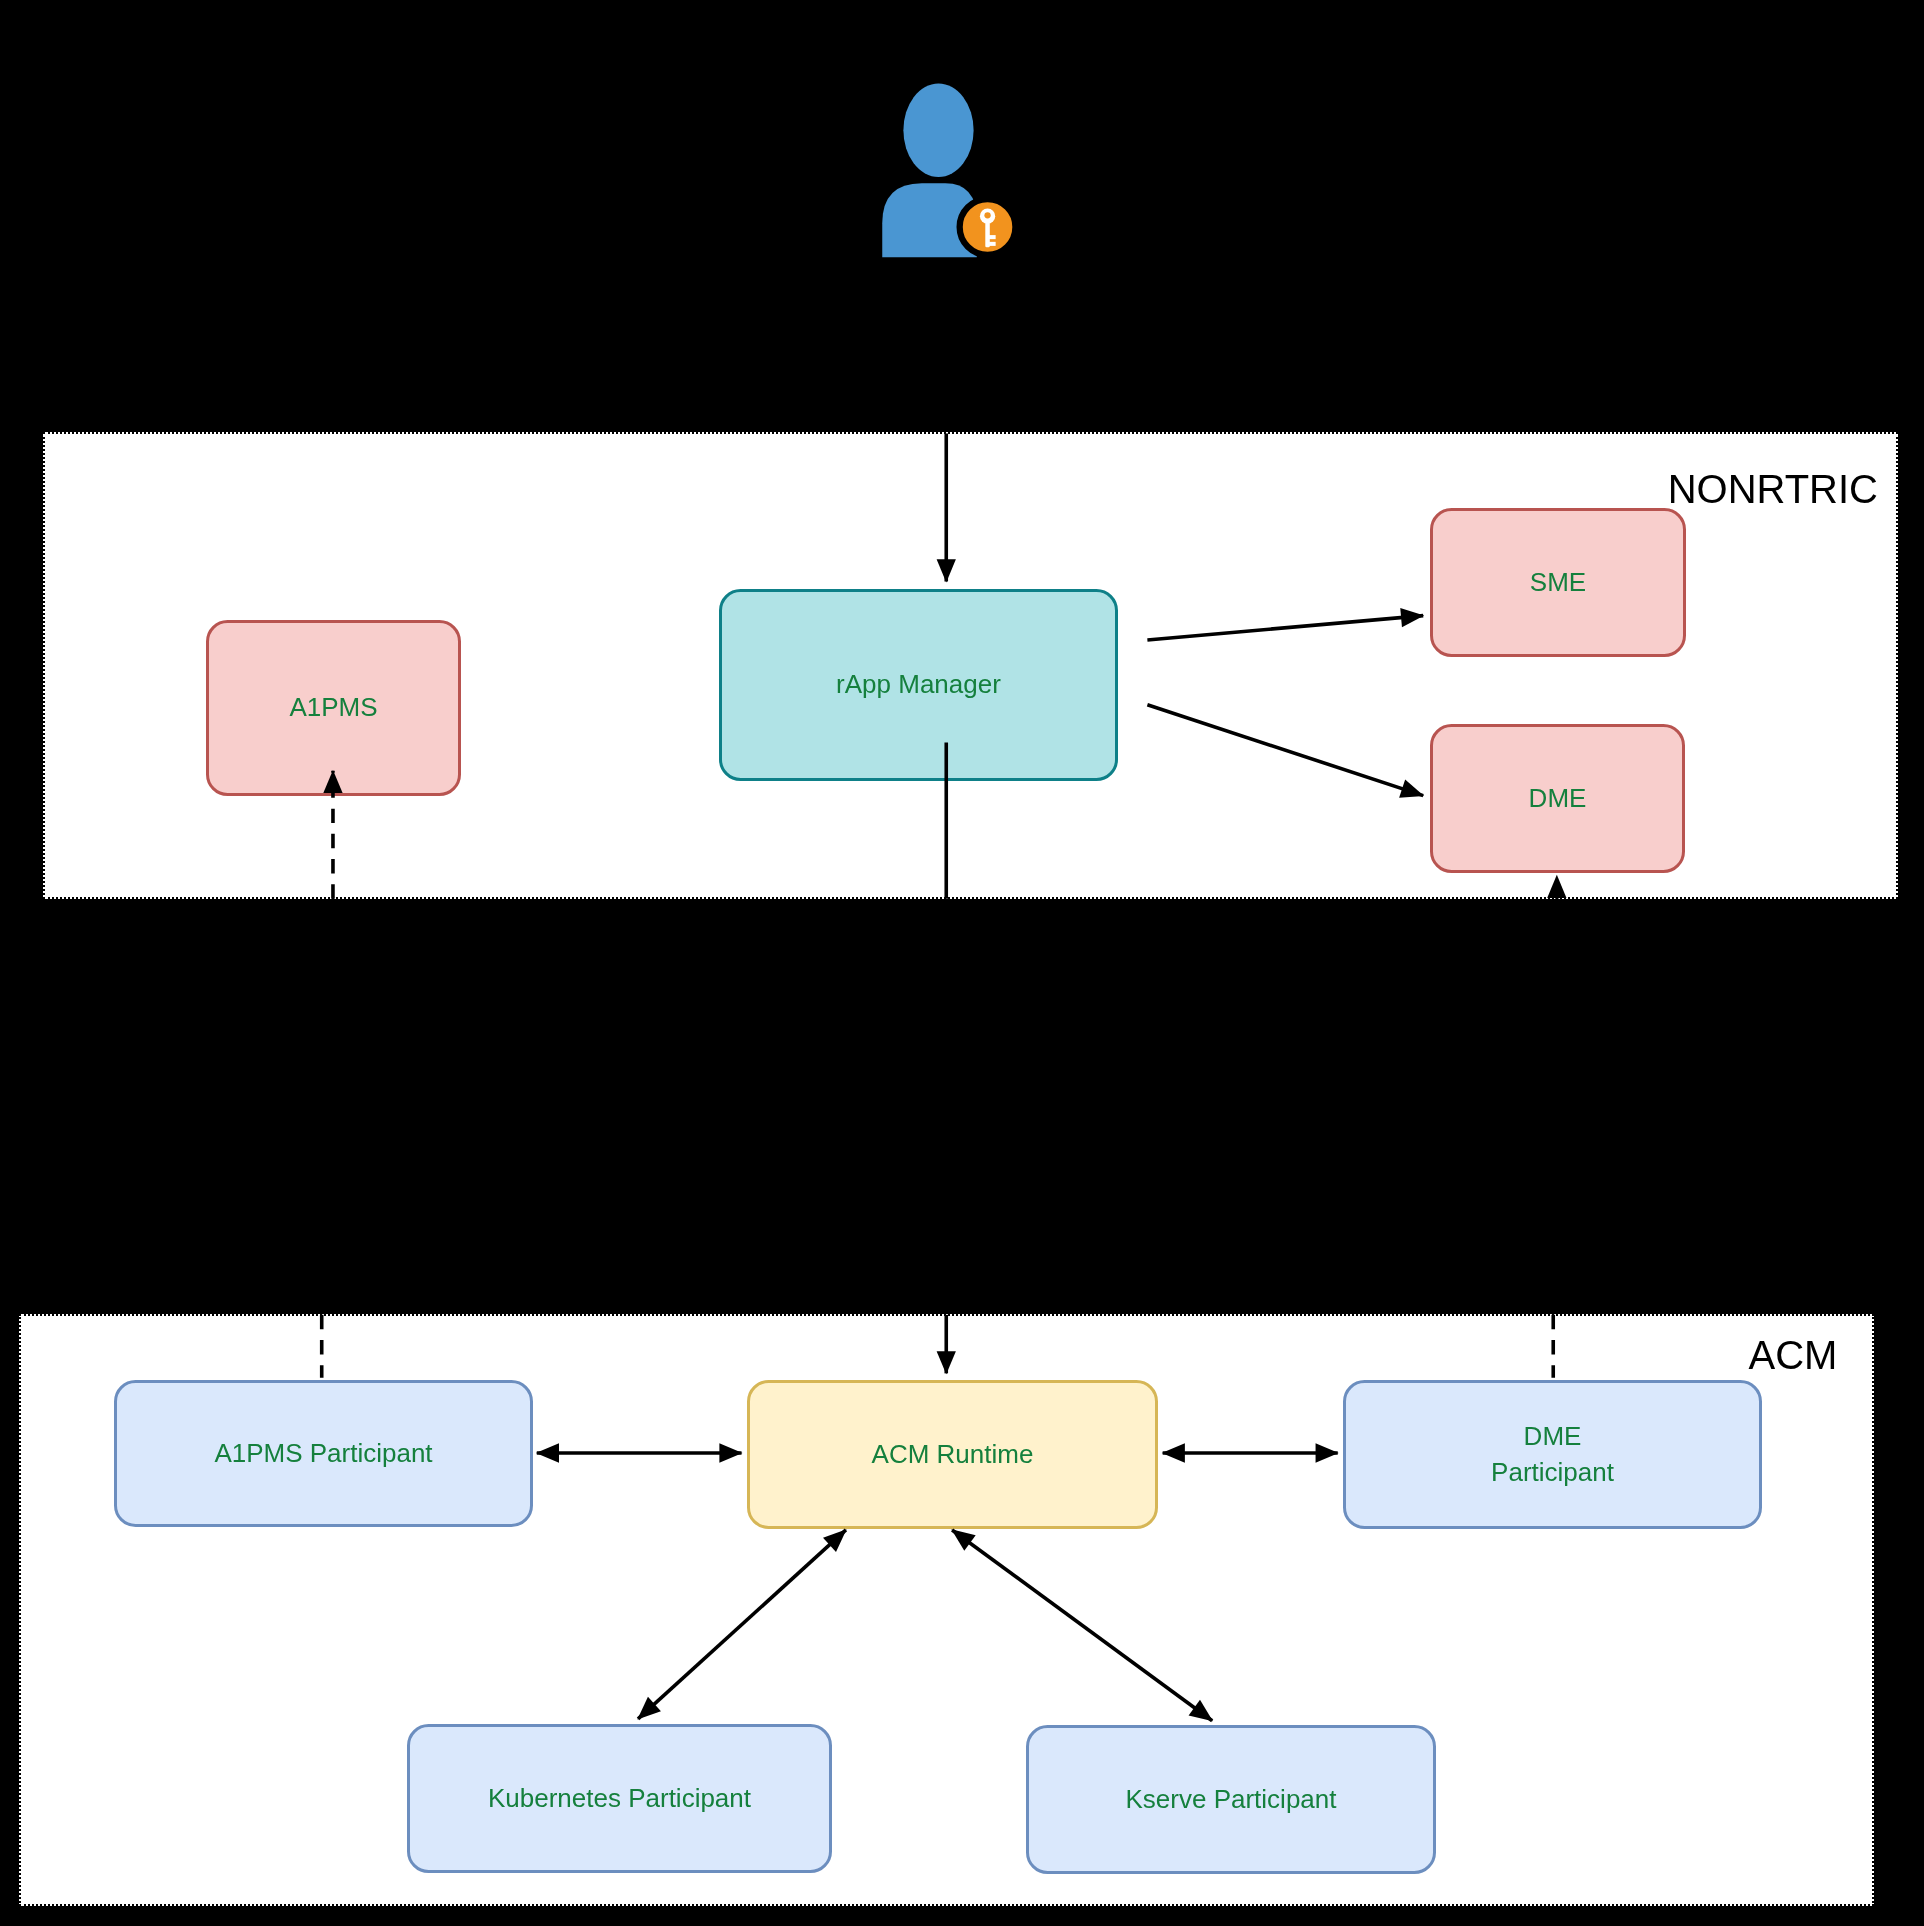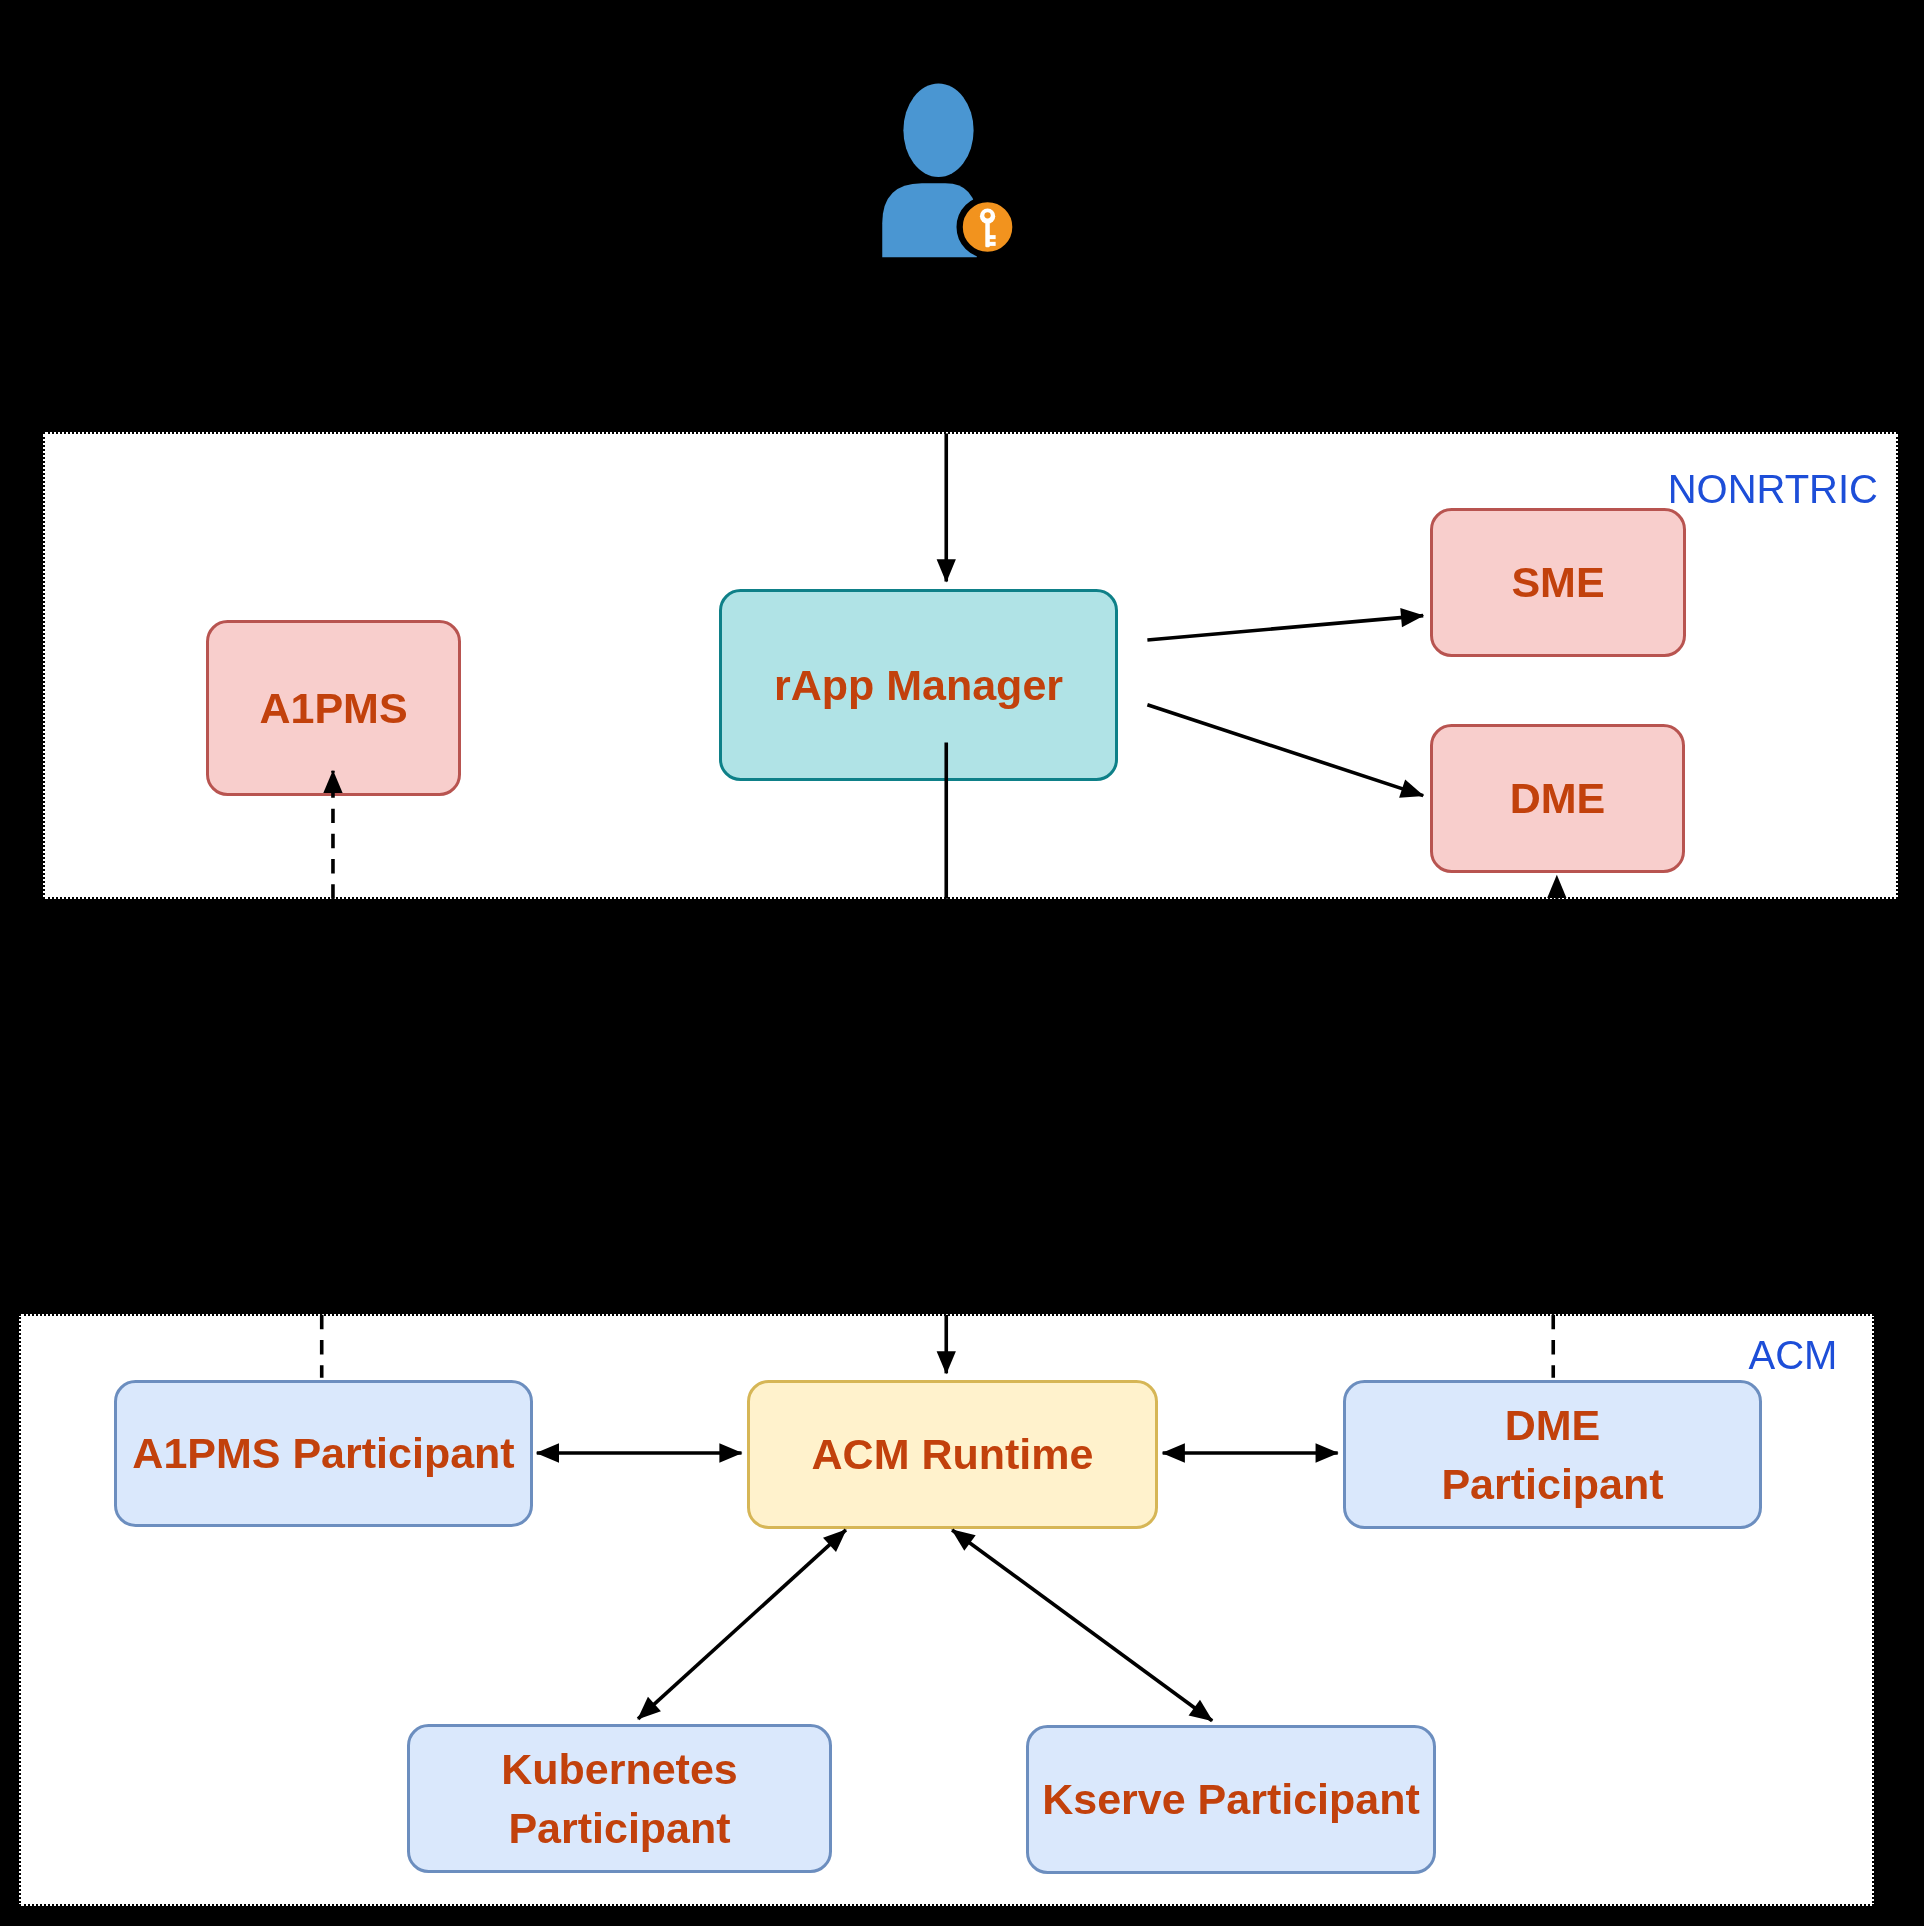--- a/index.html
+++ b/index.html
@@ -18,40 +18,39 @@
   .section {
     position: absolute;
     background: #ffffff;
     border: 2.7px dotted #000000;
     box-sizing: border-box;
     z-index: 1;
   }
   .section-label {
     position: absolute;
     font-size: 40px;
-    color: #1d4ed8;
+    color: #000000;
     z-index: 2;
   }
   .node {
     position: absolute;
     box-sizing: border-box;
     border-radius: 21.6px;
     border: 3.6px solid;
     display: flex;
     align-items: center;
     justify-content: center;
     text-align: center;
     z-index: 3;
   }
   .node .box-label {
-    font-size: 43px;
-    color: #c2410c;
+    font-size: 26px;
+    color: #15803d;
     line-height: 1.35;
     white-space: pre-line;
-    font-weight: bold;
   }
   .node.pink   { background: #F8CECC; border-color: #B85450; }
   .node.teal   { background: #B0E3E6; border-color: #0E8088; }
   .node.yellow { background: #FFF2CC; border-color: #D6B656; }
   .node.blue   { background: #DAE8FC; border-color: #6C8EBF; }
   #connector-layer {
     position: absolute;
     left: 0; top: 0;
     width: 1924px;
     height: 1926px;

